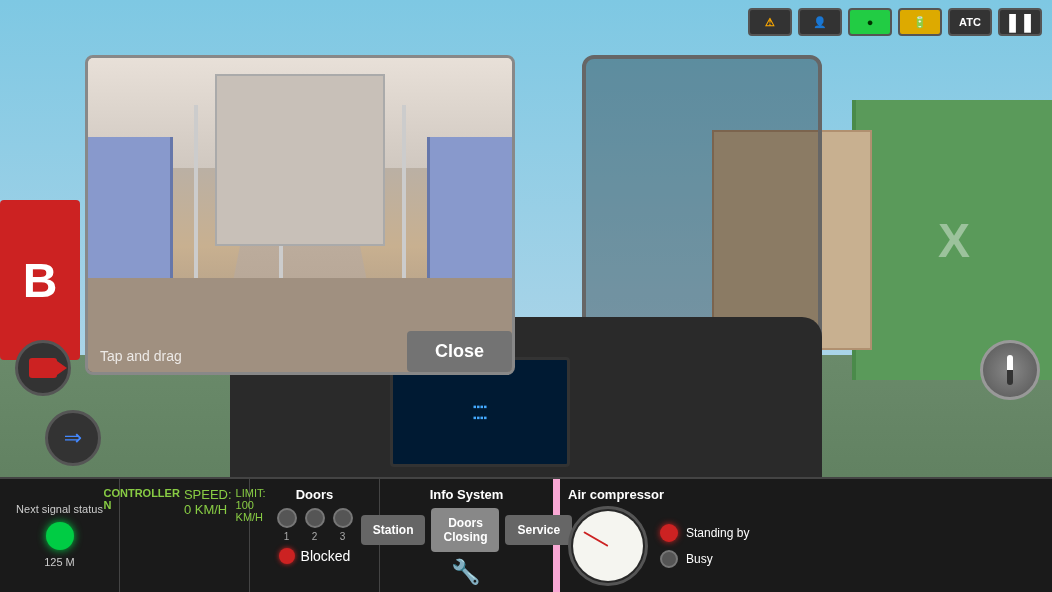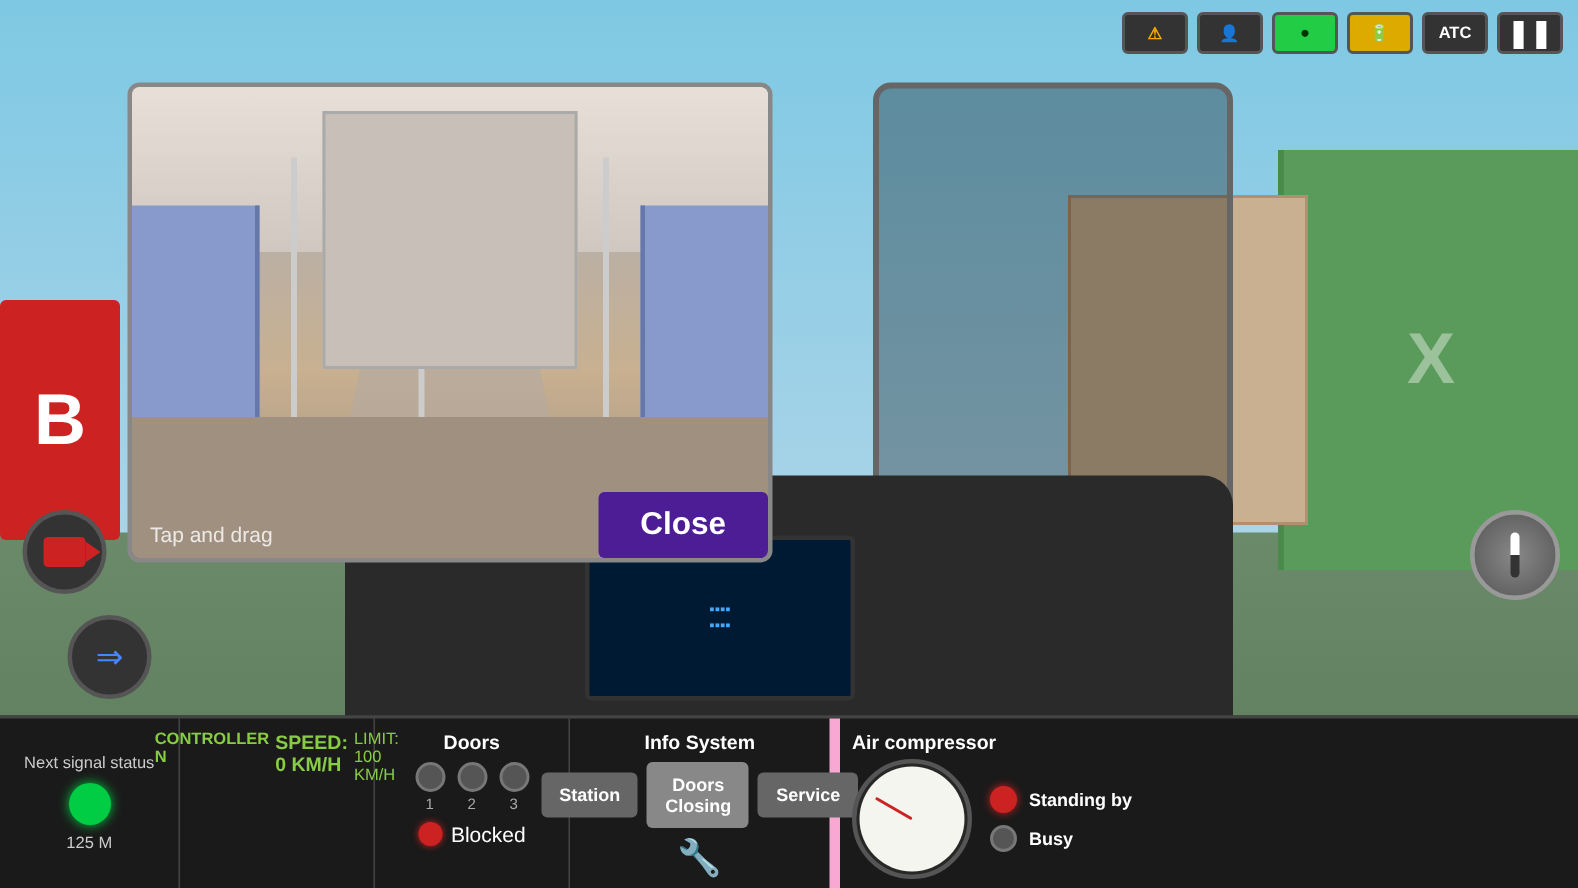--- a/index.html
+++ b/index.html
@@ -227,25 +227,25 @@
       color: rgba(255,255,255,0.8);
       font-size: 14px;
       z-index: 11;
     }
 
     
     .close-btn {
       position: absolute;
       bottom: 0px;
       right: 0px;
-      background: #4c1d95;
+      background: #737373;
       color: white;
       border: none;
       padding: 10px 28px;
-      font-size: 21px;
+      font-size: 18px;
       font-weight: bold;
       cursor: pointer;
       border-radius: 4px;
       z-index: 11;
     }
 
     
     .top-hud {
       position: absolute;
       top: 8px;
@@ -362,21 +362,21 @@
       gap: 4px;
     }
     .controller-text {
       color: #88cc44;
       font-size: 11px;
       font-weight: bold;
     }
     .speed-text {
       color: #88cc44;
       font-size: 13px;
-      font-weight: bold;
+      font-weight: normal;
     }
     .limit-text {
       color: #88cc44;
       font-size: 11px;
     }
 
     
     .doors-section {
       width: 130px;
       padding: 8px;
@@ -524,21 +524,20 @@
       padding: 8px;
       display: flex;
       flex-direction: column;
       align-items: flex-start;
       gap: 4px;
     }
     .compressor-content {
       display: flex;
       gap: 12px;
       align-items: center;
-      font-weight: bold;
     }
     .gauge {
       width: 80px;
       height: 80px;
       border-radius: 50%;
       background: radial-gradient(circle, #333 0%, #222 100%);
       border: 3px solid #555;
       position: relative;
       overflow: hidden;
     }

